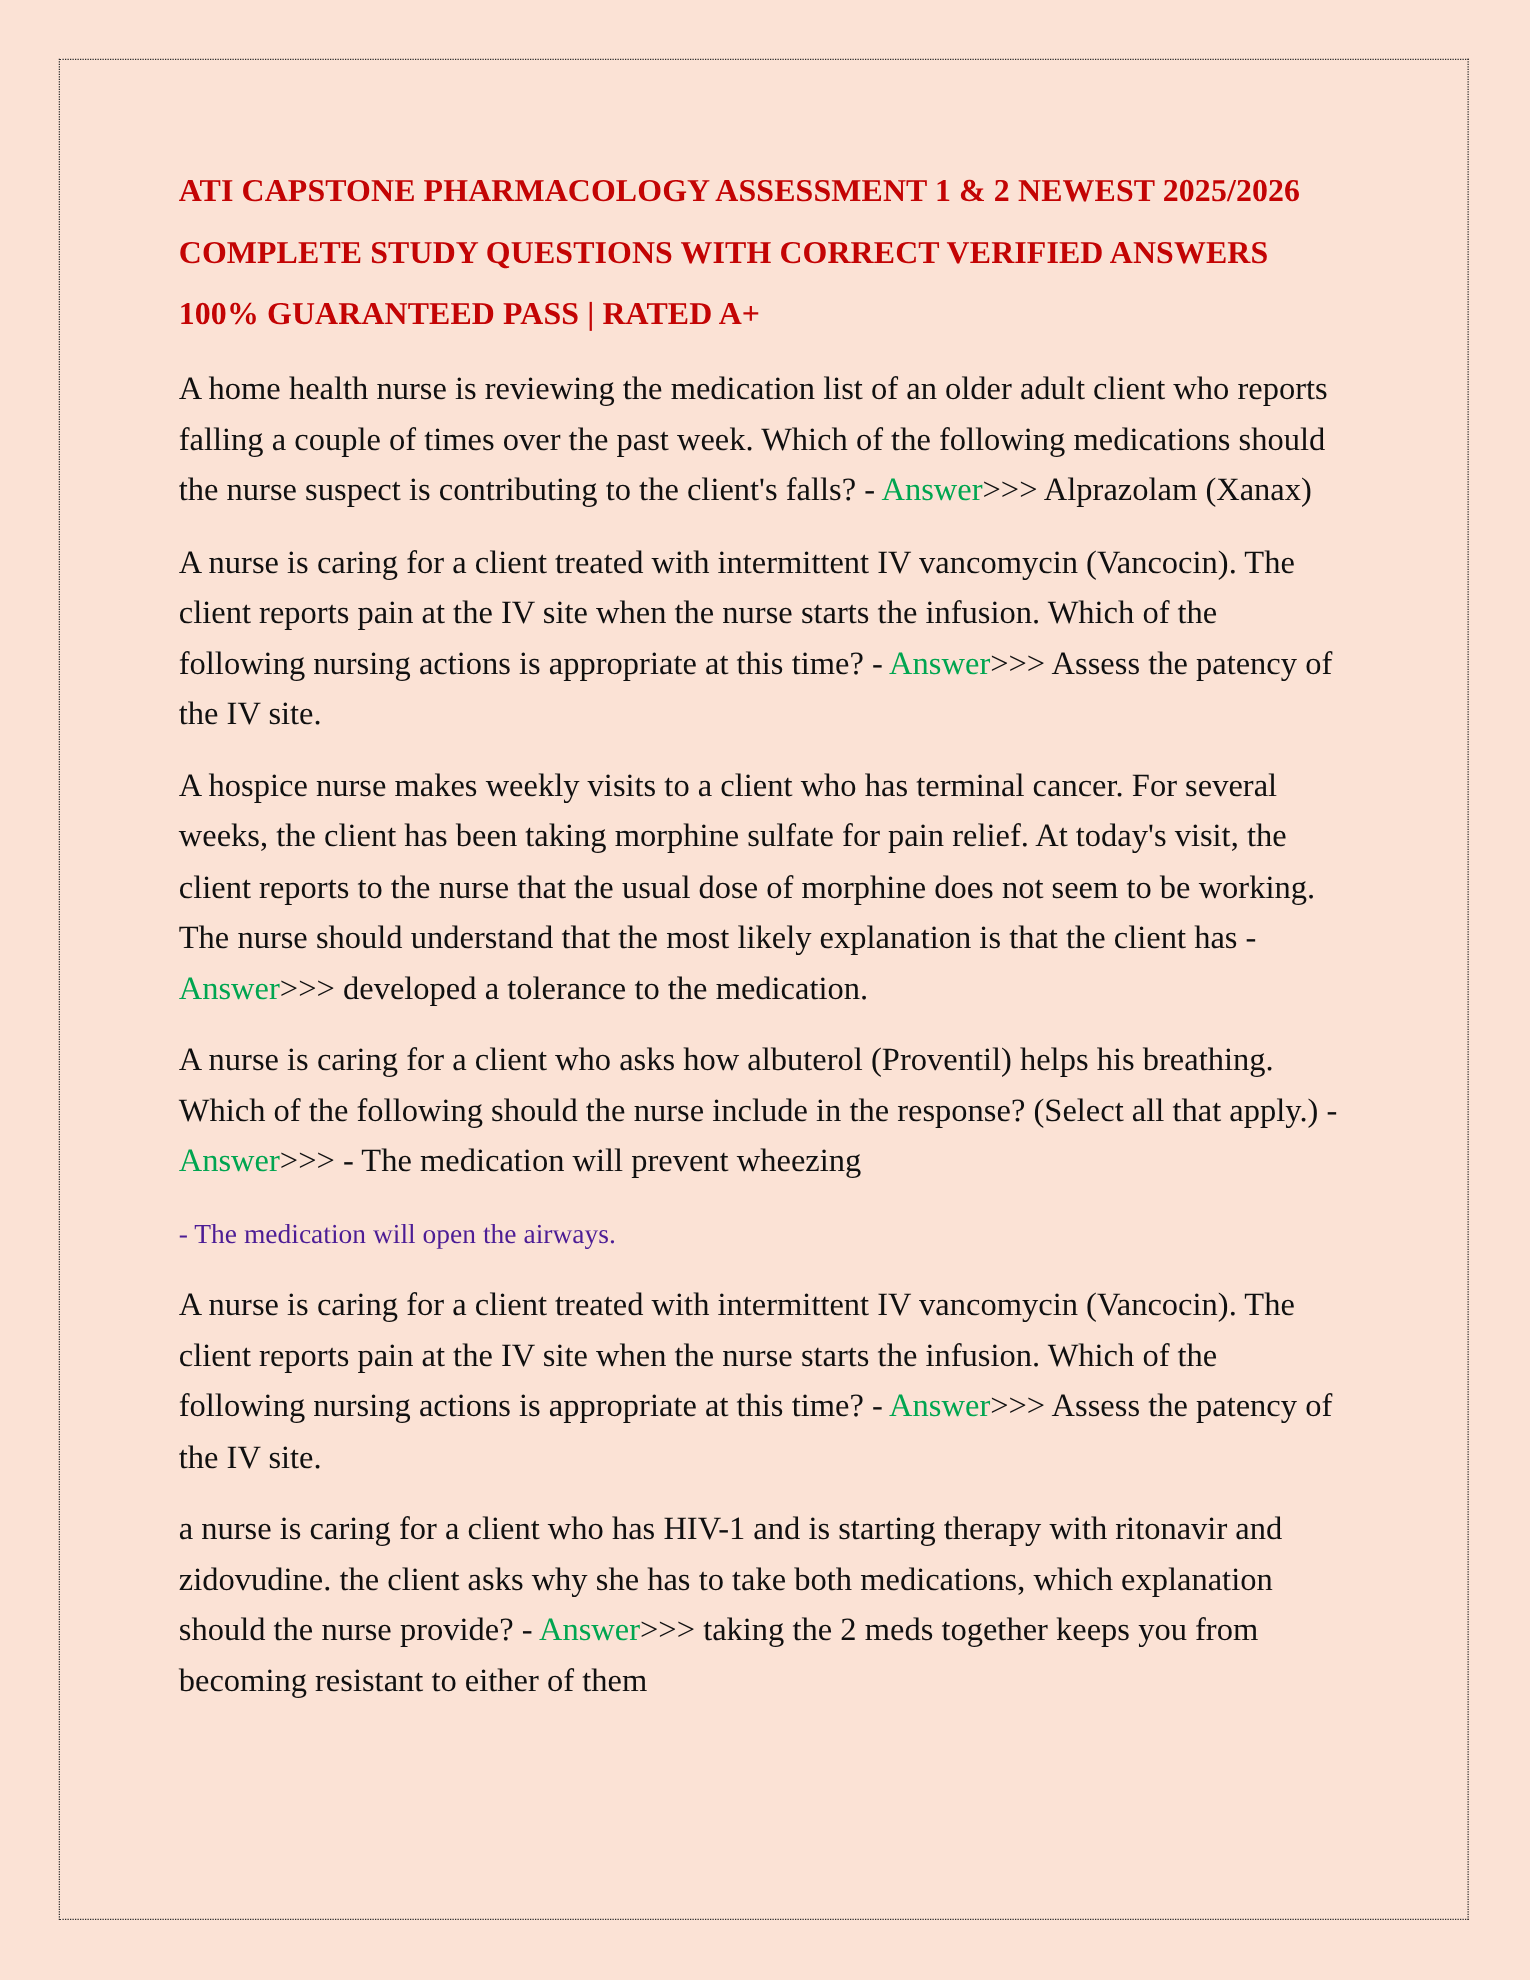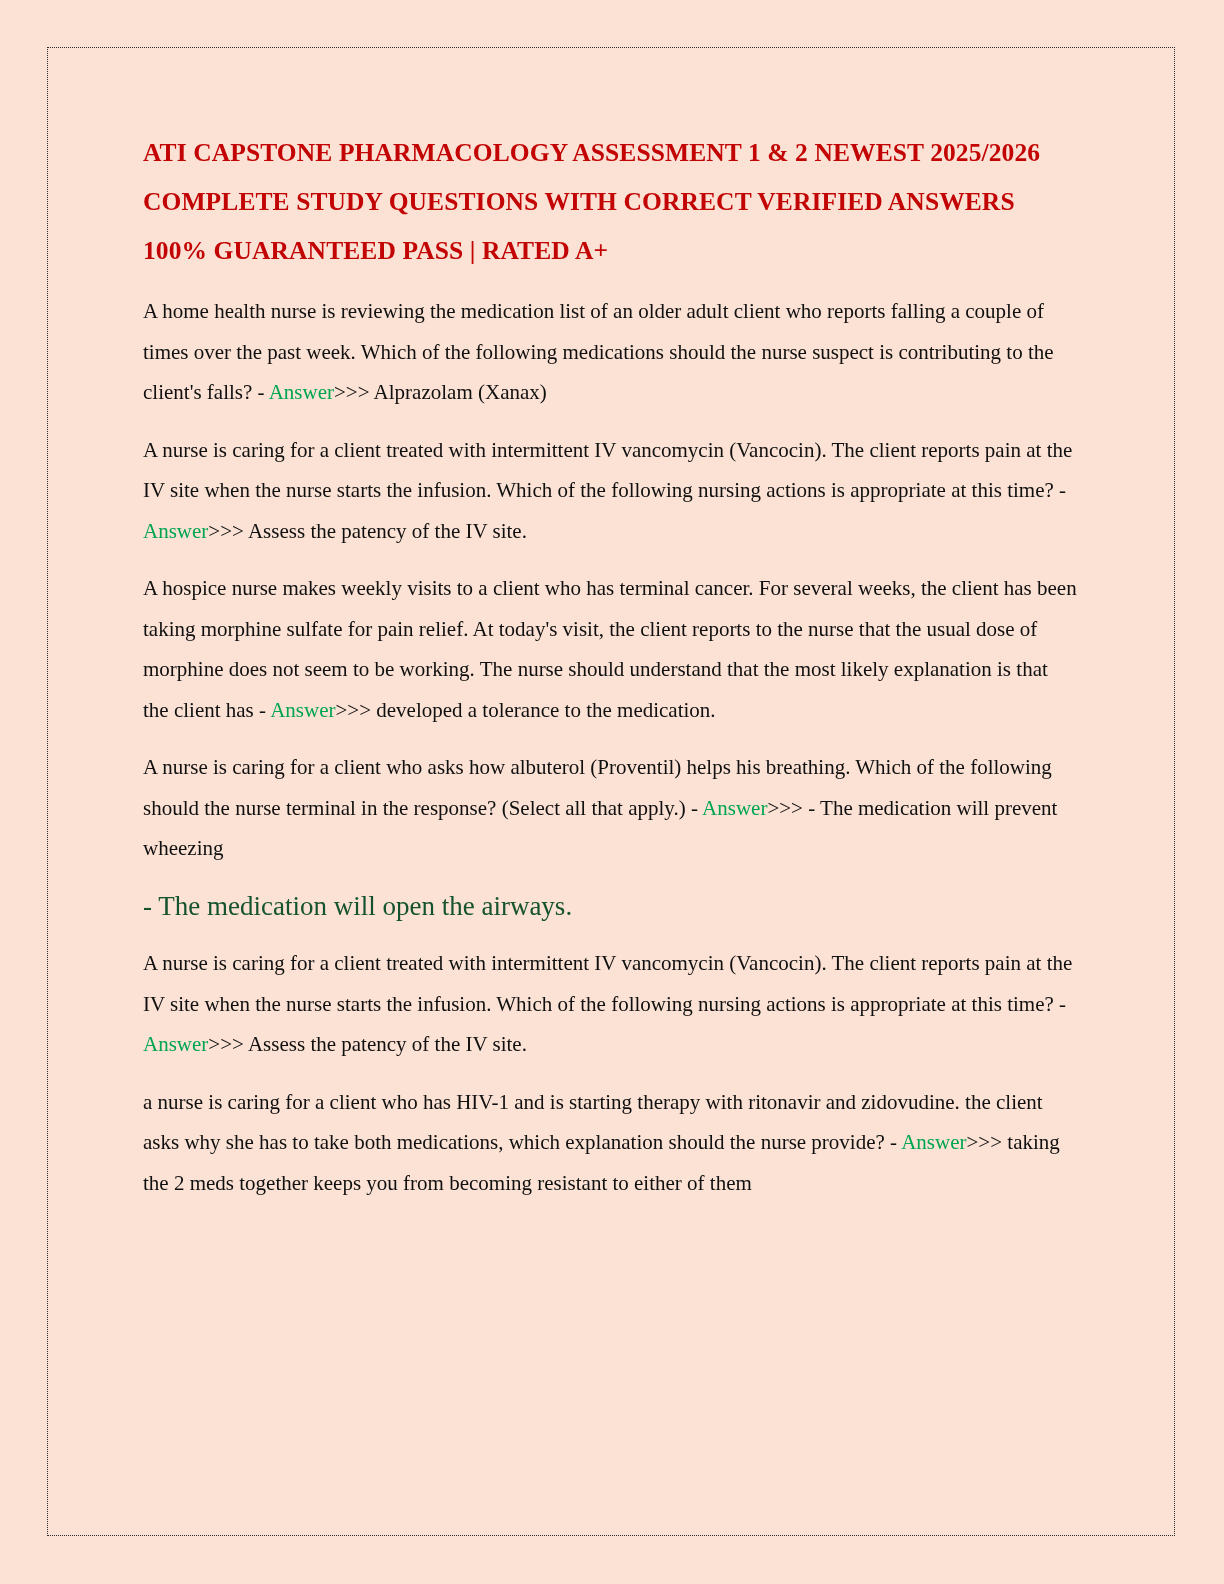--- a/index.html
+++ b/index.html
@@ -40,41 +40,41 @@
   .doc-title {
     color: #c30404;
     font-weight: bold;
     font-size: 25.5px;
     line-height: 49px;
     letter-spacing: 0.1px;
     margin: 0 0 16px 0;
     font-family: "Liberation Serif", "DejaVu Serif", serif;
   }
   .qa-block {
-    font-size: 21px;
+    font-size: 26px;
     line-height: 40.5px;
     color: #101010;
     margin: 0 0 17px 0;
     text-align: left;
     font-family: "Liberation Serif", "DejaVu Serif", serif;
   }
   .qa-block:last-child {
     margin-bottom: 0;
     font-family: Liberation Serif, serif;
   }
   .answer-tag {
     color: #00a550;
   }
   .answer-arrows {
     color: #101010;
   }
   .bullet-line {
-    font-size: 27px;
+    font-size: 22px;
     line-height: 40.5px;
-    color: #14532d;
+    color: #4c1d95;
     margin: 0 0 17px 0;
     font-family: "Liberation Serif", "DejaVu Serif", serif;
   }
 </style>
 </head>
 <body>
 
 <div class="page">
   <div class="page-border"></div>
 
@@ -88,21 +88,21 @@
 
     <p class="qa-block">
       <span>A nurse is caring for a client treated with intermittent IV vancomycin (Vancocin). The client reports pain at the IV site when the nurse starts the infusion. Which of the following nursing actions is appropriate at this time?</span><span> - </span><span class="answer-tag">Answer</span><span class="answer-arrows">&gt;&gt;&gt;</span><span> Assess the patency of the IV site.</span>
     </p>
 
     <p class="qa-block">
       <span>A hospice nurse makes weekly visits to a client who has terminal cancer. For several weeks, the client has been taking morphine sulfate for pain relief. At today's visit, the client reports to the nurse that the usual dose of morphine does not seem to be working. The nurse should understand that the most likely explanation is that the client has</span><span> - </span><span class="answer-tag">Answer</span><span class="answer-arrows">&gt;&gt;&gt;</span><span> developed a tolerance to the medication.</span>
     </p>
 
     <p class="qa-block">
-      <span>A nurse is caring for a client who asks how albuterol (Proventil) helps his breathing. Which of the following should the nurse terminal in the response? (Select all that apply.)</span><span> - </span><span class="answer-tag">Answer</span><span class="answer-arrows">&gt;&gt;&gt;</span><span> - The medication will prevent wheezing</span>
+      <span>A nurse is caring for a client who asks how albuterol (Proventil) helps his breathing. Which of the following should the nurse include in the response? (Select all that apply.)</span><span> - </span><span class="answer-tag">Answer</span><span class="answer-arrows">&gt;&gt;&gt;</span><span> - The medication will prevent wheezing</span>
     </p>
 
     <p class="bullet-line">- The medication will open the airways.</p>
 
 
     <p class="qa-block">
       <span>A nurse is caring for a client treated with intermittent IV vancomycin (Vancocin). The client reports pain at the IV site when the nurse starts the infusion. Which of the following nursing actions is appropriate at this time?</span><span> - </span><span class="answer-tag">Answer</span><span class="answer-arrows">&gt;&gt;&gt;</span><span> Assess the patency of the IV site.</span>
     </p>
 
     <p class="qa-block">

